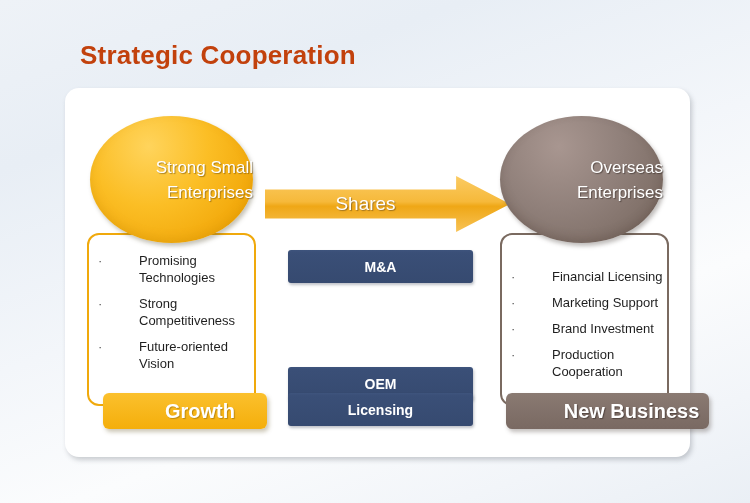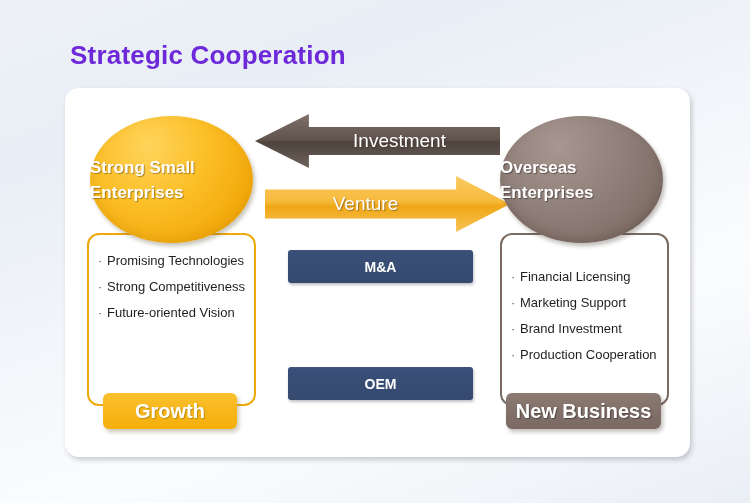--- a/index.html
+++ b/index.html
@@ -16,25 +16,25 @@
 
   .slide {
     position: relative;
     width: 750px;
     height: 503px;
   }
 
   
   .title {
     position: absolute;
-    left: 70px;
+    left: 80px;
     top: 40px;
     font-size: 26px;
     font-weight: bold;
-    color: #6d28d9;
+    color: #c2410c;
     letter-spacing: 0.2px;
     white-space: nowrap;
   }
 
   
   .card {
     position: absolute;
     left: 65px;
     top: 88px;
     width: 625px;
@@ -64,24 +64,24 @@
     height: 169px;
     border: 2px solid #7A6A60;
   }
 
   
   .ellipse {
     position: absolute;
     border-radius: 50%;
     display: flex;
     flex-direction: column;
-    align-items: flex-start;
+    align-items: flex-end;
     justify-content: center;
     text-align: center;
-    font-weight: bold;
+    font-weight: normal;
     font-size: 17px;
     line-height: 25px;
     color: #ffffff;
     text-shadow: 1px 1px 1px rgba(70,50,10,0.45);
   }
   .ellipse-left {
     left: 90px;
     top: 116px;
     width: 163px;
     height: 127px;
@@ -153,20 +153,21 @@
   }
   .bullet-dot {
     width: 9px;
     flex: 0 0 9px;
     color: #555;
     font-size: 13px;
     line-height: 17px;
   }
   .bullet-text {
     flex: 1 1 auto;
+    margin-left: 32px;
   }
 
   
   .bar {
     position: absolute;
     left: 288px;
     width: 185px;
     height: 33px;
     border-radius: 3px;
     background: linear-gradient(180deg, #43598380 0%, #3A4F77 8%, #364A70 100%);
@@ -196,49 +197,48 @@
     color: #ffffff;
   }
   .pill-growth {
     left: 103px;
     top: 393px;
     width: 134px;
     height: 36px;
     background: linear-gradient(180deg, #FBC02D 0%, #F4AE0B 100%);
     text-shadow: 1px 1px 1px rgba(120,85,0,0.45);
     box-shadow: 2px 3px 4px rgba(110,95,45,0.35);
+    padding-left: 30px;
   }
   .pill-newbusiness {
     left: 506px;
     top: 393px;
     width: 155px;
     height: 36px;
     background: linear-gradient(180deg, #8A7A72 0%, #796962 100%);
     text-shadow: 1px 1px 1px rgba(40,30,25,0.5);
     box-shadow: 2px 3px 4px rgba(80,68,62,0.35);
+    padding-left: 48px;
   }
 </style>
 </head>
 <body>
 
 <div class="slide">
 
   <div class="title">Strategic Cooperation</div>
 
   <div class="card"></div>
 
   <div class="outline-box outline-left"></div>
 
   <div class="outline-box outline-right"></div>
 
-  <div class="arrow arrow-investment">
-    <span>Investment</span>
-  </div>
   <div class="arrow arrow-shares">
-    <span>Venture</span>
+    <span>Shares</span>
   </div>
 
   <div class="ellipse ellipse-left">
     <span>Strong Small</span>
     <span>Enterprises</span>
   </div>
 
   <div class="ellipse ellipse-right">
     <span>Overseas</span>
     <span>Enterprises</span>
@@ -273,17 +273,18 @@
       <span class="bullet-text">Brand Investment</span>
     </div>
     <div class="bullet-item">
       <span class="bullet-dot">·</span>
       <span class="bullet-text">Production Cooperation</span>
     </div>
   </div>
 
   <div class="bar bar-1">M&amp;A</div>
   <div class="bar bar-3">OEM</div>
+  <div class="bar bar-4">Licensing</div>
 
   <div class="pill pill-growth">Growth</div>
   <div class="pill pill-newbusiness">New Business</div>
 
 </div>
 
 </body></html>

